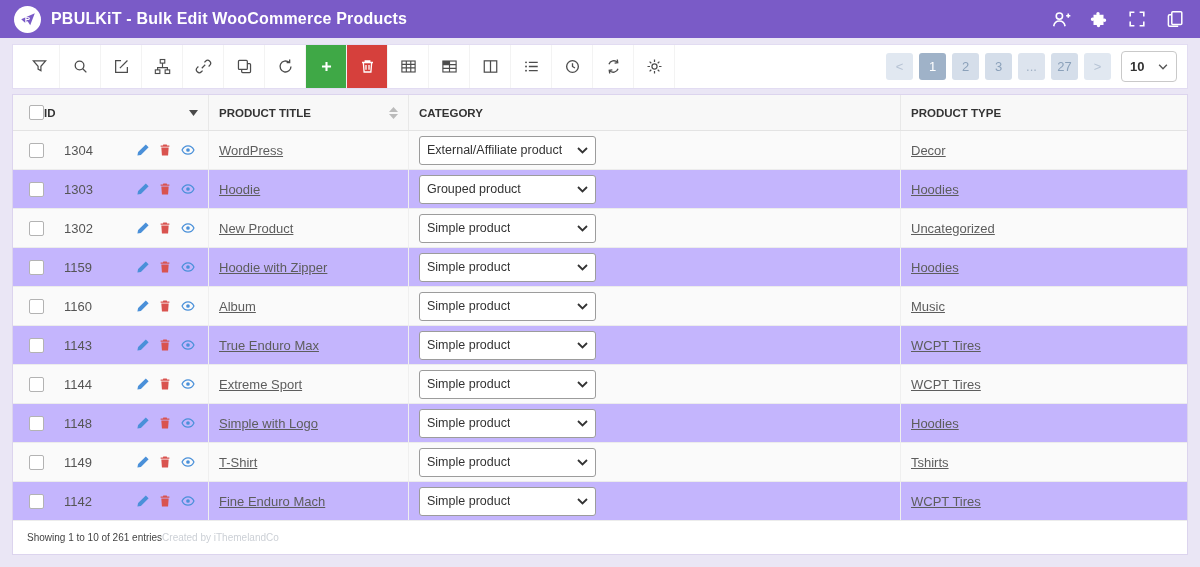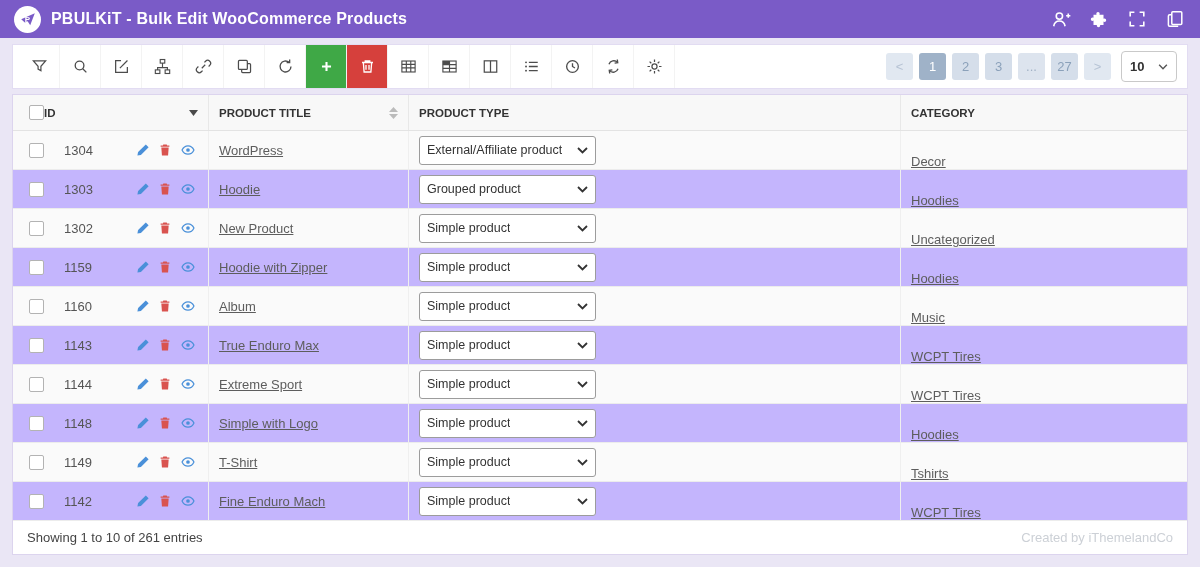--- a/index.html
+++ b/index.html
@@ -34,34 +34,34 @@
   .card{margin:0 12px;background:#fff;border:1px solid #dcd4ee;}
   .thead{display:grid;grid-template-columns:196px 200px 492px 1fr;height:36px;background:#f8f8f8;border-bottom:1px solid #e3e3e3;}
   .th{display:flex;align-items:center;font-size:11.5px;font-weight:bold;color:#333;border-right:1px solid #e8e8e8;padding:0 10px;}
   .th:last-child{border-right:none;}
   .th-id{padding-left:16px;}
   .sort-right{margin-left:auto;display:flex;align-items:center;cursor:pointer;}
 
   .trow{display:grid;grid-template-columns:196px 200px 492px 1fr;height:39px;border-bottom:1px solid #ececec;background:#c4b5fd;}
   .trow:nth-child(odd){background:#fafafa;}
   .cell{display:flex;align-items:center;border-right:1px solid #efefef;padding:0 10px;overflow:hidden;}
-  .cell:last-child{border-right:none;align-items:flex-end;}
+  .cell:last-child{border-right:none;}
   .c-id{padding-left:16px;gap:20px;}
   .idv{width:42px;color:#555;font-size:13px;flex:none;}
   .ricons{display:flex;gap:8px;align-items:center;margin-left:10px;}
   .ric{display:flex;align-items:center;cursor:pointer;}
   .ric.edit{color:var(--icon-blue);}
   .ric.delete{color:var(--icon-red);}
   .ric.view{color:var(--icon-blue);}
   .c-title span,.c-cat span{font-size:13px;color:#5d5d5d;white-space:nowrap;text-decoration:underline;}
   .selectbox{width:177px;height:29px;border:1px solid #9c9c9c;border-radius:3px;background:#fff;display:flex;align-items:center;justify-content:space-between;gap:2px;padding:0 7px;font-size:12.5px;color:#333;white-space:nowrap;cursor:pointer;}
   .selectbox .sel-label{overflow:hidden;}
   .cb{width:15px;height:15px;border:1px solid #b3b3b3;border-radius:2px;background:#fff;flex:none;cursor:pointer;}
 
-  .tfoot{display:flex;justify-content:space-between;align-items:center;height:33px;padding:0 14px;font-size:13px;color:#444;background:#fff;}
+  .tfoot{display:flex;align-items:center;height:33px;padding:0 14px;font-size:10px;color:#444;background:#fff;}
   .credit{color:#ccd0d6;}
 </style>
 </head>
 <body>
 
 <div class="appbar">
   <div class="logo">
     <svg width="16" height="16" viewBox="0 0 16 16">
       <path d="M1.2 8.2L14.8 2.2 10.2 14.2 7.6 10.2 4.8 11.4z" fill="currentColor"></path>
     </svg>
@@ -229,24 +229,24 @@
     <div class="th">
       <span>PRODUCT TITLE</span>
       <span class="sort-right">
         <svg width="9" height="12" viewBox="0 0 9 12">
             <path d="M0 5h9L4.5 0z" fill="#bbb"></path>
             <path d="M0 7h9l-4.5 5z" fill="#bbb"></path>
           </svg>
       </span>
     </div>
     <div class="th">
+      <span>CATEGORY</span>
+    </div>
+    <div class="th">
       <span>PRODUCT TYPE</span>
-    </div>
-    <div class="th">
-      <span>CATEGORY</span>
     </div>
   </div>
 
   <div id="table-body">
   <div class="trow">
     <div class="cell c-id">
       <span class="cb"></span>
       <span class="idv">1304</span>
       <span class="ricons">
         <span class="ric edit">

